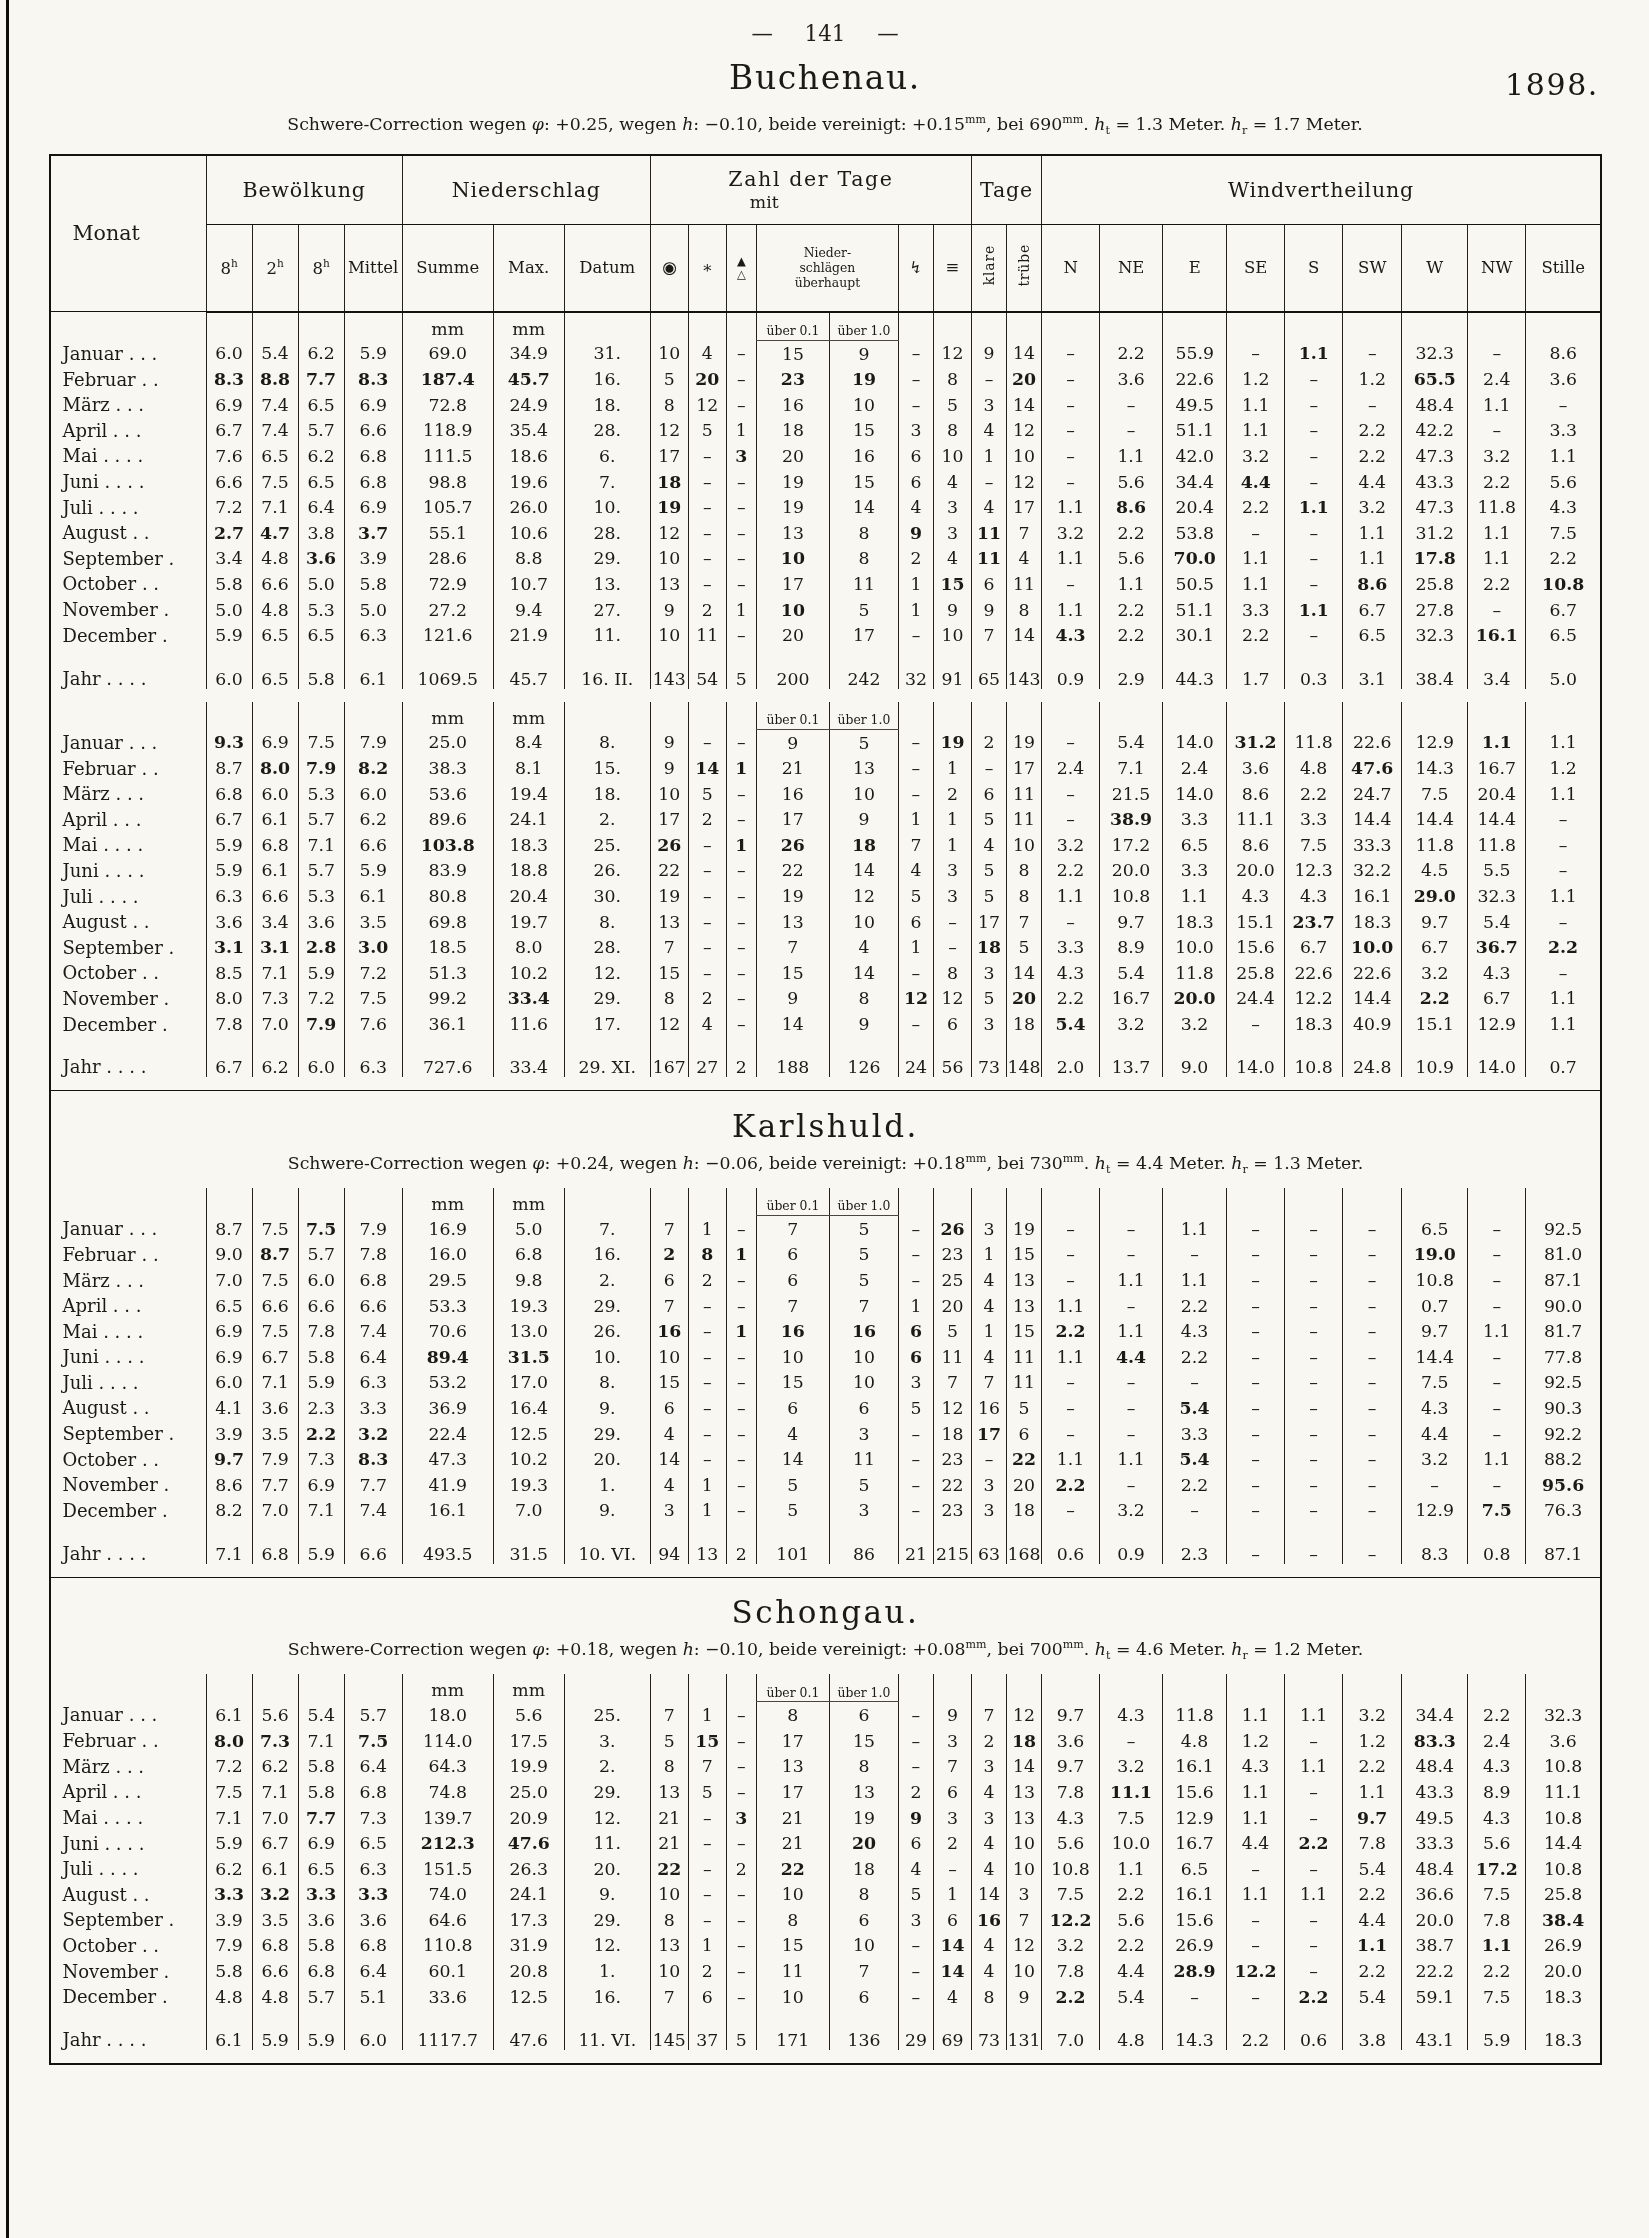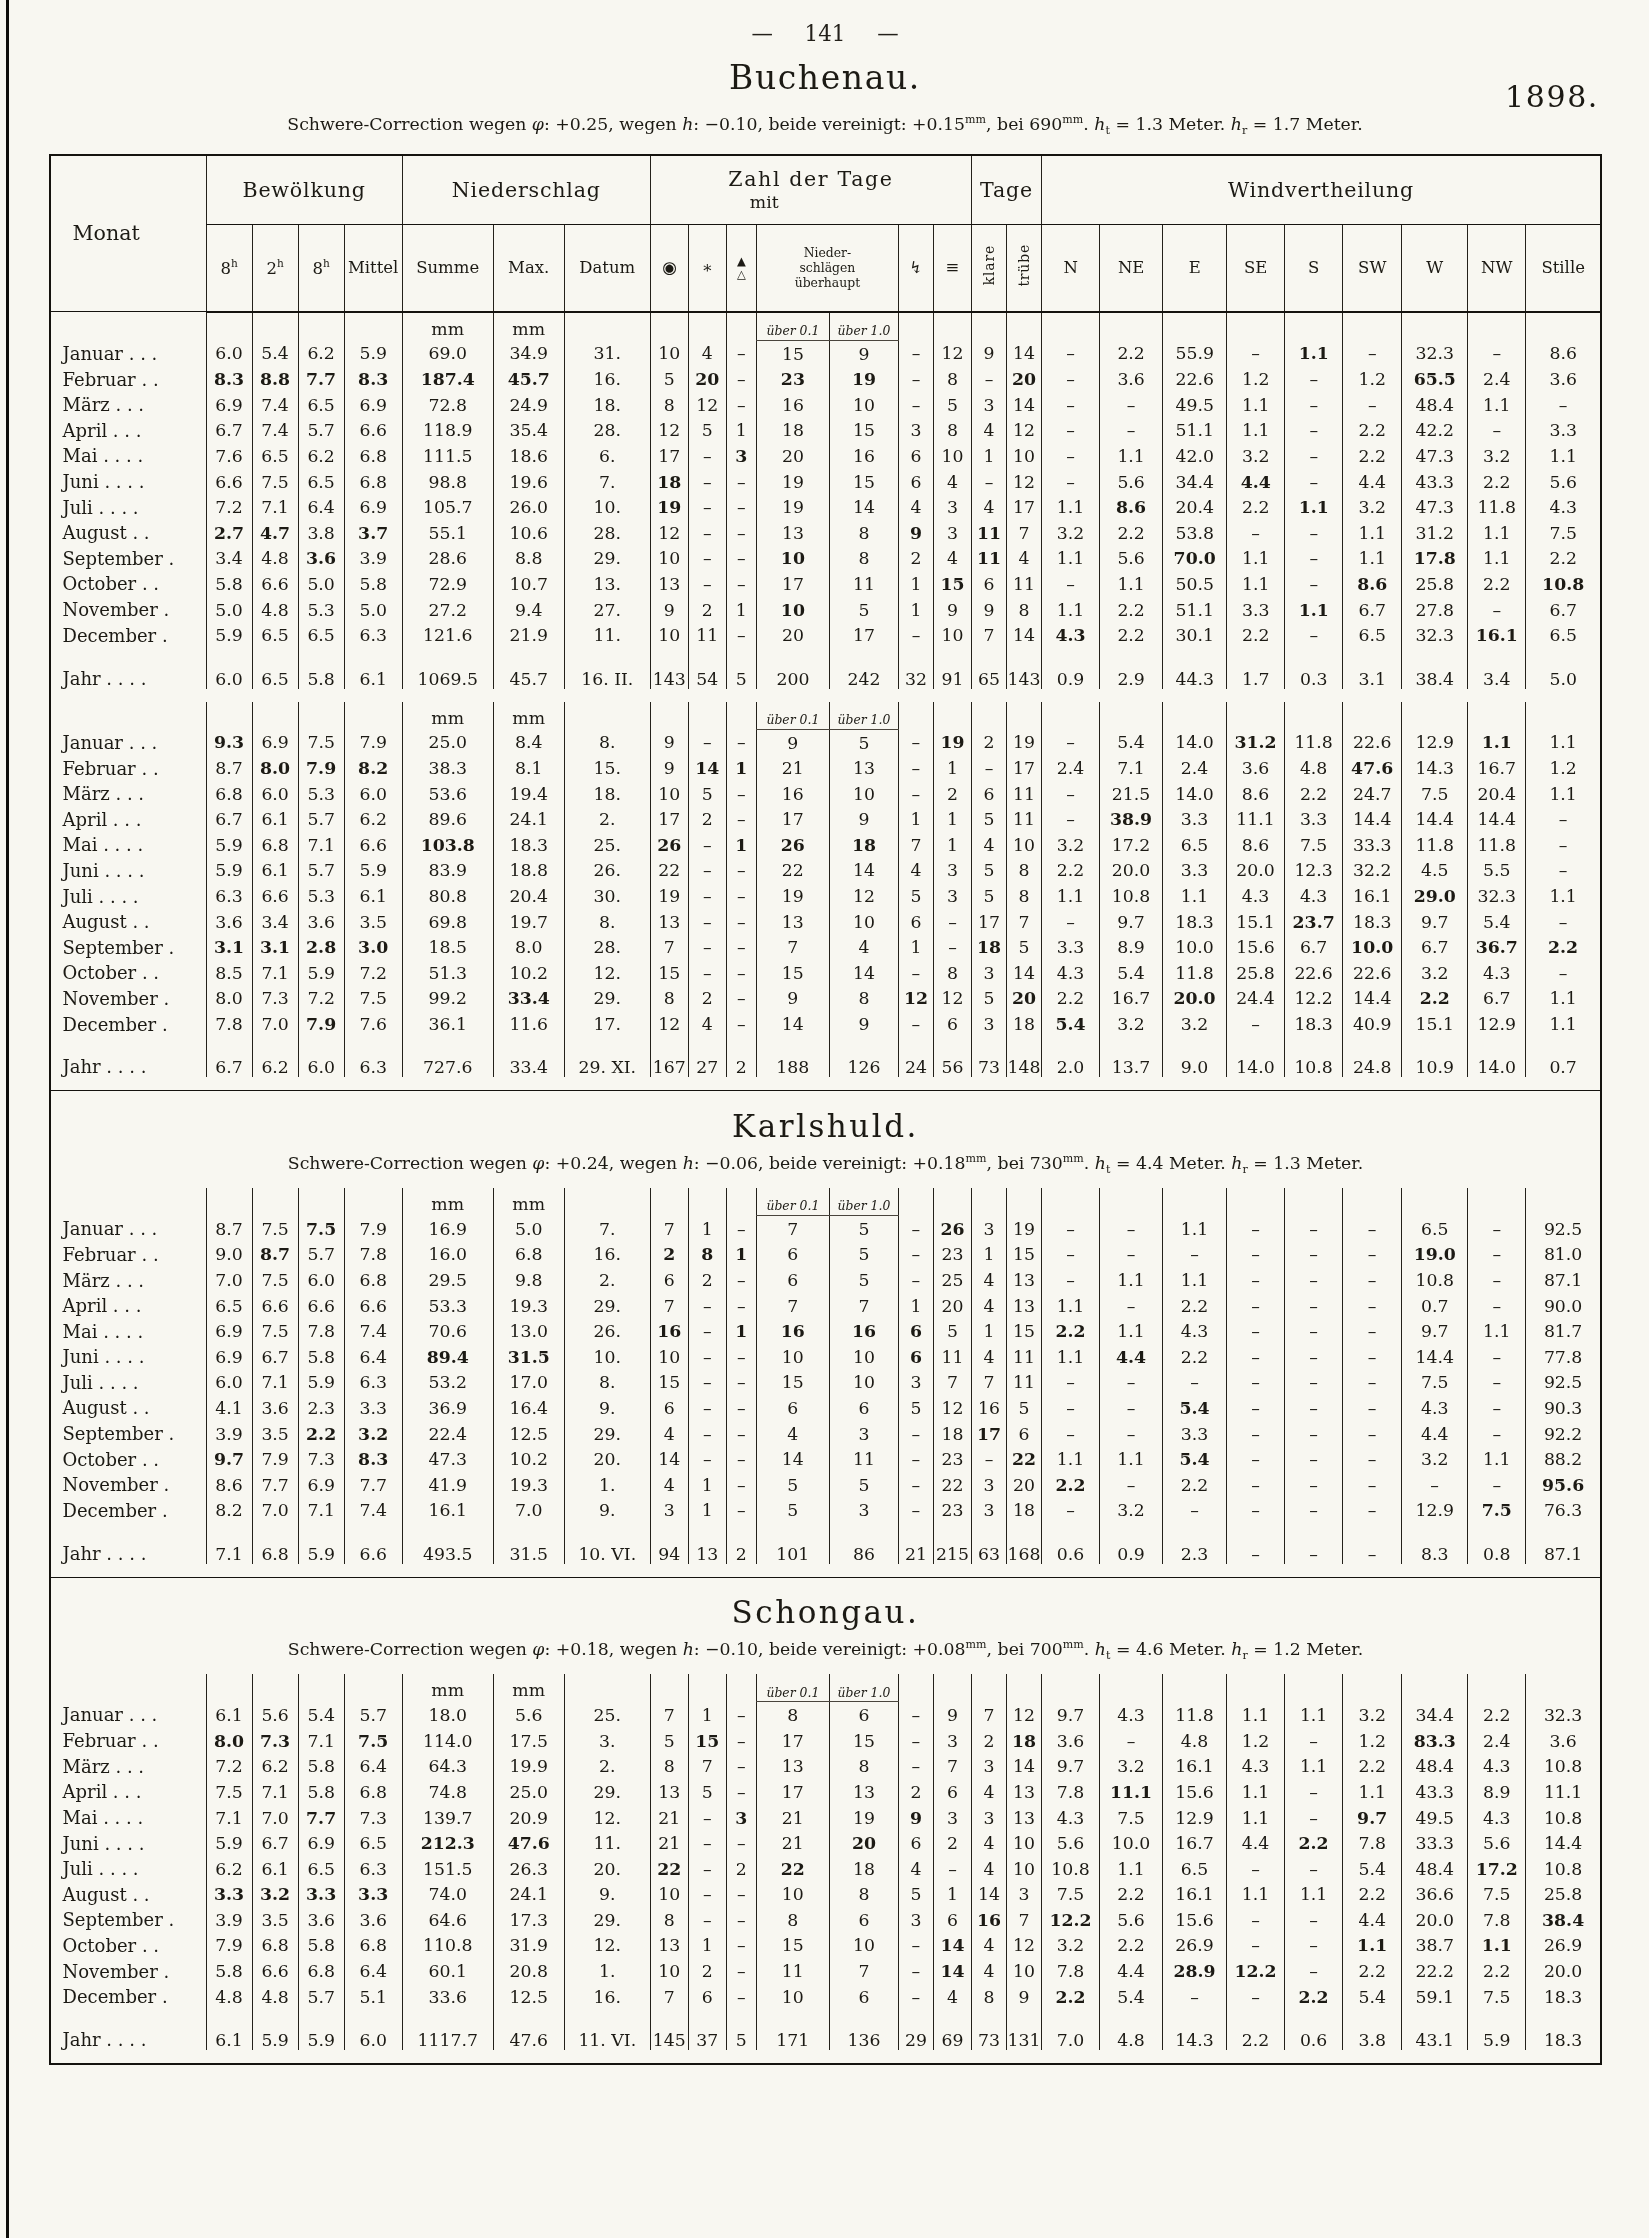--- a/index.html
+++ b/index.html
@@ -5,21 +5,21 @@
   html,body{margin:0;padding:0;}
   body{
     width:1650px;height:2239px;position:relative;overflow:hidden;
     background:#f8f7f1;color:#1c1a14;
     font-family:"DejaVu Serif", serif;
   }
   .scan-line{position:absolute;left:5.8px;top:0;width:3.3px;height:2239px;background:#0e0d0a;}
   .pageno{margin-top:21.4px;text-align:center;font-size:21.4px;word-spacing:25px;color:#23201a;}
   .titlebar{position:relative;height:45px;margin-top:11.5px;padding-left:30px;}
   .main-title{position:absolute;left:0;right:0;text-align:center;font-size:33px;letter-spacing:1.6px;}
-  .year{position:absolute;right:51px;top:21px;font-size:30px;letter-spacing:1.6px;}
+  .year{position:absolute;right:51px;top:9px;font-size:30px;letter-spacing:1.6px;}
   .correction{margin-top:10px;text-align:center;font-size:17.3px;}
   sup{font-size:64%;vertical-align:super;}
   sub{font-size:64%;vertical-align:sub;}
   i{font-style:italic;}
   b{font-weight:bold;}
 
   .frame{margin:16.5px 48px 0 49px;border:2.5px solid #15130f;}
 
   table.t{width:100%;border-collapse:collapse;table-layout:fixed;margin-bottom:13px;}
   .t th,.t td{padding:0;font-weight:normal;overflow:hidden;}
@@ -49,21 +49,21 @@
   .t tbody td:nth-child(6),
   .t tbody td:nth-child(9),
   .t tbody td:nth-child(16),
   .t tbody td:nth-child(18){border-left:1.6px solid #24211b;}
 
   
   .t td.num{font-size:17.3px;height:25.6px;text-align:center;white-space:nowrap;}
   .t td.mon{font-size:18px;height:25.6px;text-align:left;padding-left:11.5px;white-space:nowrap;}
   tr.jahr td{padding-top:15px;height:31px;vertical-align:bottom;}
   tr.units td{height:30px;vertical-align:bottom;font-size:13px;text-align:center;padding-bottom:1.6px;}
-  tr.units td.u{font-size:12.4px;border-bottom:0.8px solid #4a453d;font-style:italic;}
+  tr.units td.u{font-size:12.4px;border-bottom:0.8px solid #4a453d;}
 
   
   .station-head{border-top:1.6px solid #15130f;padding:16.5px 0 11.5px;text-align:center;}
   .station-title{font-size:31px;letter-spacing:2.5px;}
   .station-sub{margin-top:8.2px;font-size:17.3px;}
 </style>
 </head>
 <body>
 
 <div class="scan-line"></div>

